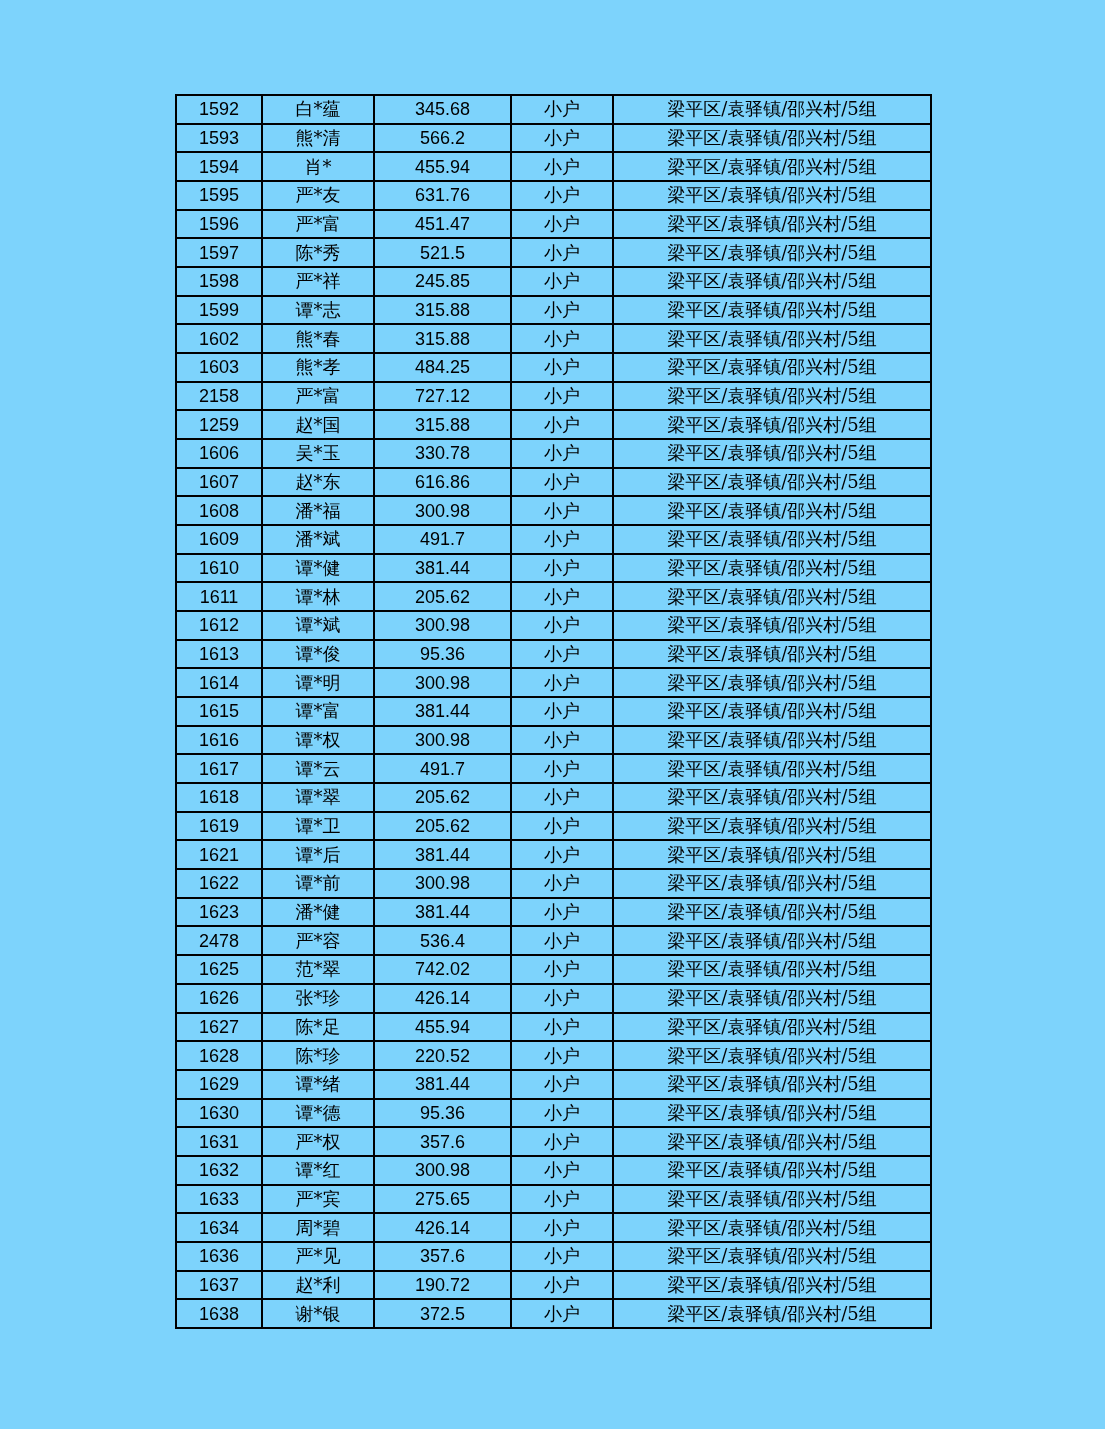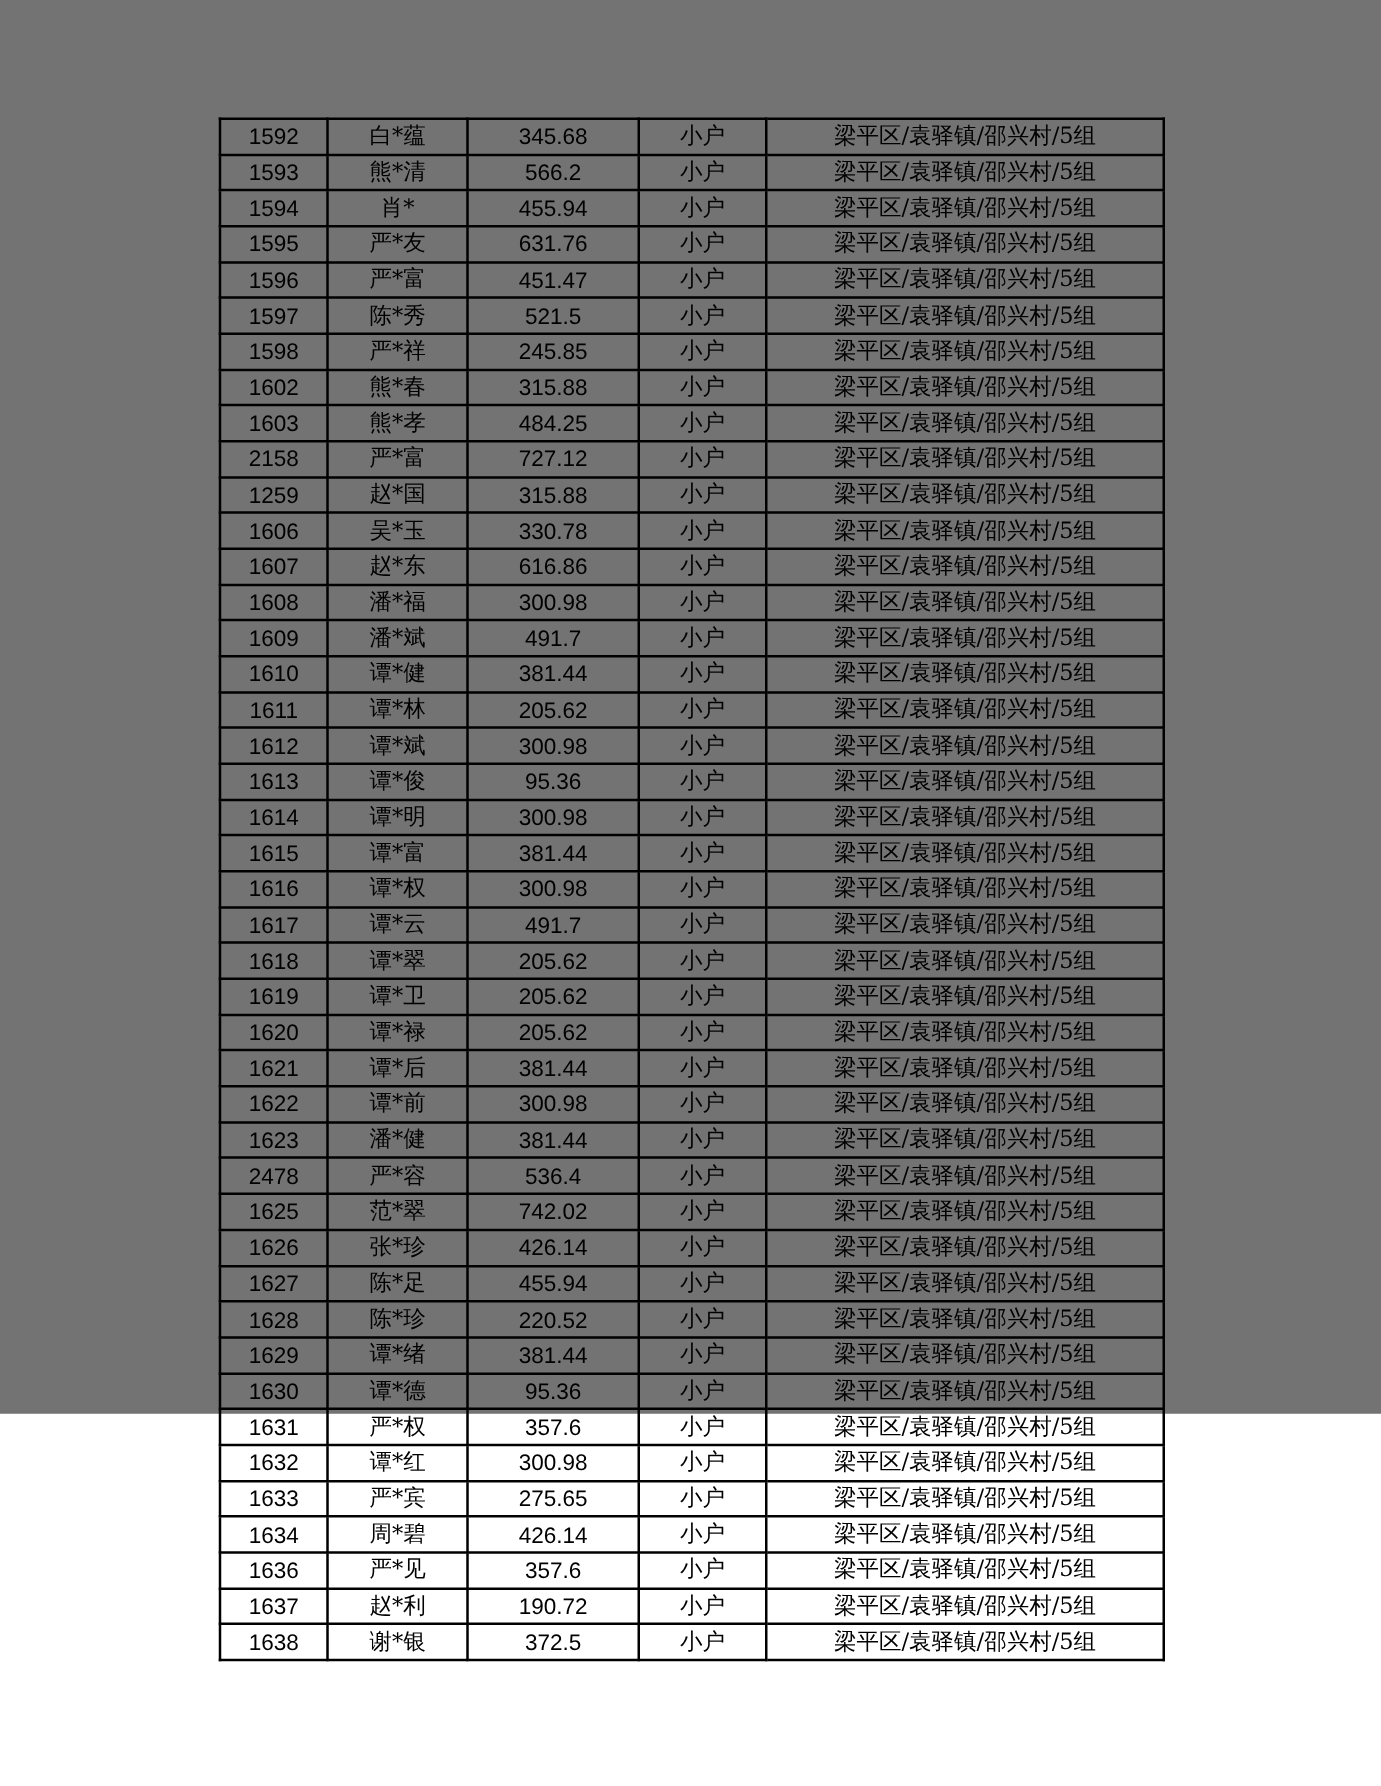--- a/index.html
+++ b/index.html
@@ -10,22 +10,22 @@
   body {
     width: 1105px;
     height: 1429px;
     position: relative;
     font-family: "Liberation Sans", sans-serif;
   }
   .sheet {
     position: absolute;
     left: 0; top: 0;
     width: 1105px;
-    height: 1131px;
-    background: #737373;
+    height: 1429px;
+    background: #7dd3fc;
   }
   table.household-table {
     position: absolute;
     left: 175px;
     top: 94px;
     width: 755px;
     height: 1235px;
     border-collapse: collapse;
     table-layout: fixed;
   }
@@ -109,20 +109,27 @@
     <td class="cell-loc">梁平区/袁驿镇/邵兴村/5组</td>
   </tr>
         <tr>
     <td class="cell-id">1598</td>
     <td class="cell-name">严*祥</td>
     <td class="cell-amount">245.85</td>
     <td class="cell-type">小户</td>
     <td class="cell-loc">梁平区/袁驿镇/邵兴村/5组</td>
   </tr>
         <tr>
+    <td class="cell-id">1599</td>
+    <td class="cell-name">谭*志</td>
+    <td class="cell-amount">315.88</td>
+    <td class="cell-type">小户</td>
+    <td class="cell-loc">梁平区/袁驿镇/邵兴村/5组</td>
+  </tr>
+        <tr>
     <td class="cell-id">1602</td>
     <td class="cell-name">熊*春</td>
     <td class="cell-amount">315.88</td>
     <td class="cell-type">小户</td>
     <td class="cell-loc">梁平区/袁驿镇/邵兴村/5组</td>
   </tr>
         <tr>
     <td class="cell-id">1603</td>
     <td class="cell-name">熊*孝</td>
     <td class="cell-amount">484.25</td>
@@ -230,27 +237,20 @@
         <tr>
     <td class="cell-id">1618</td>
     <td class="cell-name">谭*翠</td>
     <td class="cell-amount">205.62</td>
     <td class="cell-type">小户</td>
     <td class="cell-loc">梁平区/袁驿镇/邵兴村/5组</td>
   </tr>
         <tr>
     <td class="cell-id">1619</td>
     <td class="cell-name">谭*卫</td>
-    <td class="cell-amount">205.62</td>
-    <td class="cell-type">小户</td>
-    <td class="cell-loc">梁平区/袁驿镇/邵兴村/5组</td>
-  </tr>
-        <tr>
-    <td class="cell-id">1620</td>
-    <td class="cell-name">谭*禄</td>
     <td class="cell-amount">205.62</td>
     <td class="cell-type">小户</td>
     <td class="cell-loc">梁平区/袁驿镇/邵兴村/5组</td>
   </tr>
         <tr>
     <td class="cell-id">1621</td>
     <td class="cell-name">谭*后</td>
     <td class="cell-amount">381.44</td>
     <td class="cell-type">小户</td>
     <td class="cell-loc">梁平区/袁驿镇/邵兴村/5组</td>

